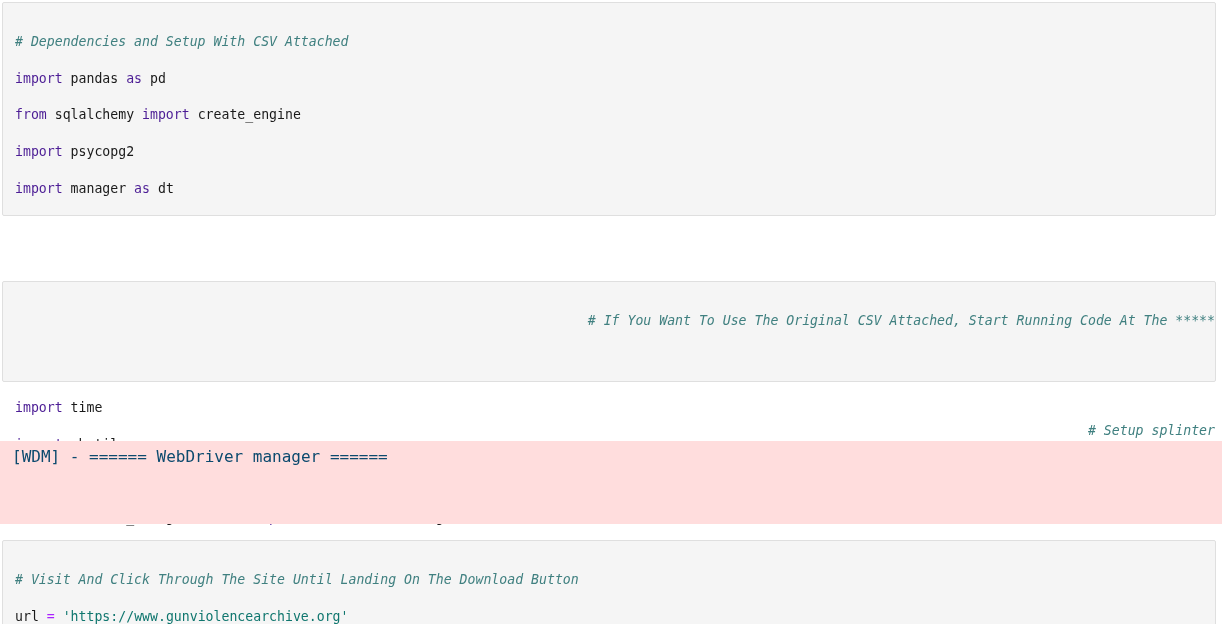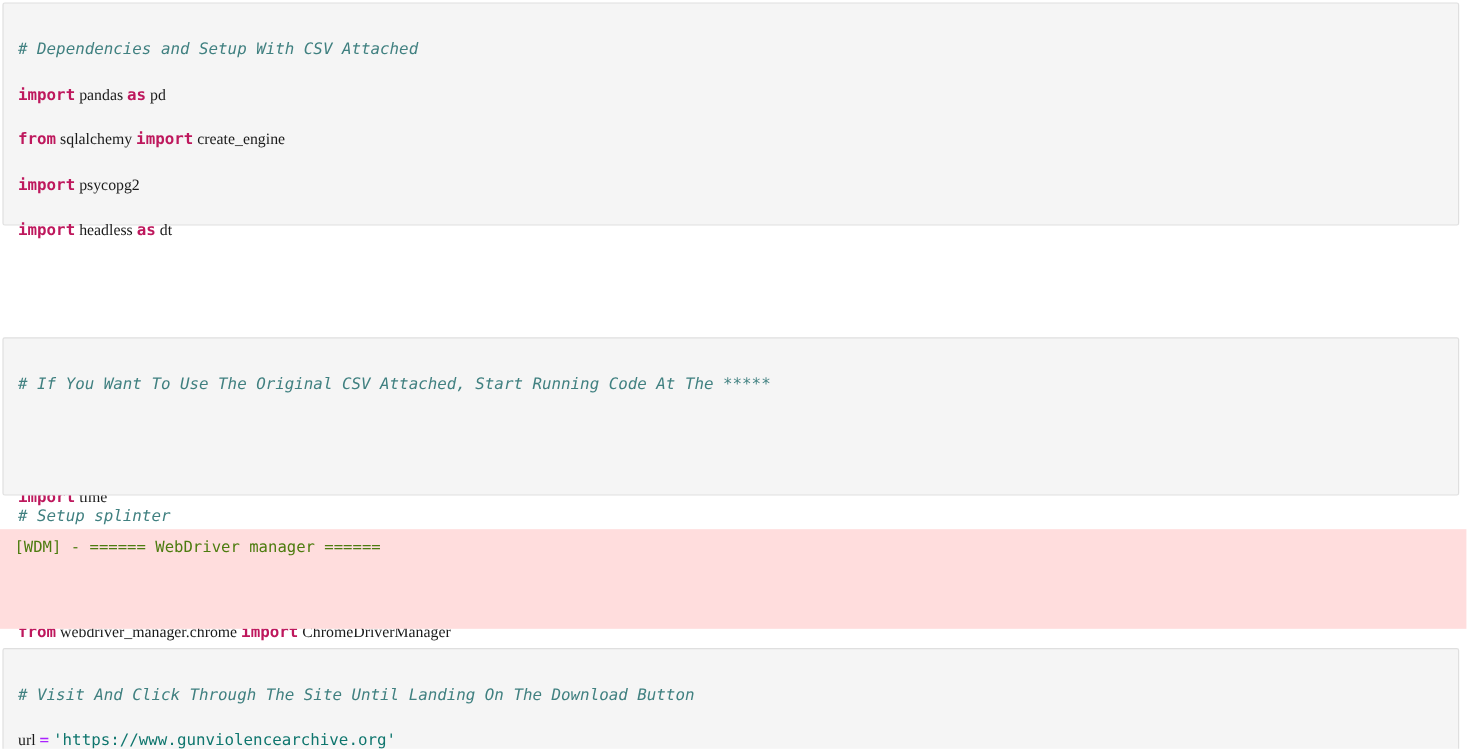--- a/index.html
+++ b/index.html
@@ -45,51 +45,51 @@
   .output-stream {
     position: absolute;
     left: 0px;
     width: 1222px;
     box-sizing: border-box;
     background: #ffdddd;
     padding: 7px 0 7px 12px;
   }
   .output-stream .out {
     font-family: "DejaVu Sans Mono", "Liberation Mono", monospace;
-    font-size: 13px;
+    font-size: 16px;
     line-height: 18.3px;
-    color: #4d7c0f;
+    color: #0c4a6e;
     white-space: pre;
   }
 
   
   .tok-comment  { color: #408080; font-style: italic; }
-  .tok-keyword  { color: #be185d; font-weight: bold; }
+  .tok-keyword  { color: #4c1d95; font-weight: normal; }
   .tok-string   { color: #0f766e; }
   .tok-operator { color: #aa22ff; }
-  .tok-name     { color: #1a1a1a; font-family: Liberation Serif, serif; }
+  .tok-name     { color: #1a1a1a; }
 
   
-  #cell-1 { top: 2px;   height: 186px; }
-  #cell-2 { top: 281px; height: 132px; }
+  #cell-1 { top: 2px;   height: 214px; }
+  #cell-2 { top: 281px; height: 101px; text-align: right; }
   #out-1  { top: 441px; height: 83px; }
   #cell-3 { top: 540px; height: 88px; }
 </style>
 </head>
 <body>
 
 <div class="notebook">
 
   <div class="cell" id="cell-1">
     <div class="code">
 <span class="tok-comment"># Dependencies and Setup With CSV Attached</span>
 <br><span class="tok-keyword">import</span><span class="tok-name"> pandas </span><span class="tok-keyword">as</span><span class="tok-name"> pd</span>
 <br><span class="tok-keyword">from</span><span class="tok-name"> sqlalchemy </span><span class="tok-keyword">import</span><span class="tok-name"> create_engine</span>
 <br><span class="tok-keyword">import</span><span class="tok-name"> psycopg2</span>
-<br><span class="tok-keyword">import</span><span class="tok-name"> headless </span><span class="tok-keyword">as</span><span class="tok-name"> dt</span>
+<br><span class="tok-keyword">import</span><span class="tok-name"> manager </span><span class="tok-keyword">as</span><span class="tok-name"> dt</span>
 <br><span> </span>
 <br><span> </span>
 <br><span class="tok-comment"># If You Want To Generate The Most Updated CSV From GVA.org, Use These Alongside The First 4</span>
 <br><span class="tok-keyword">import</span><span class="tok-name"> os</span>
 <br><span class="tok-keyword">import</span><span class="tok-name"> glob</span>
 <br><span class="tok-keyword">import</span><span class="tok-name"> time</span>
 <br><span class="tok-keyword">import</span><span class="tok-name"> shutil</span>
 <br><span class="tok-keyword">from</span><span class="tok-name"> splinter </span><span class="tok-keyword">import</span><span class="tok-name"> Browser</span>
 <br><span class="tok-keyword">from</span><span class="tok-name"> webdriver_manager.chrome </span><span class="tok-keyword">import</span><span class="tok-name"> ChromeDriverManager</span>
     </div>

